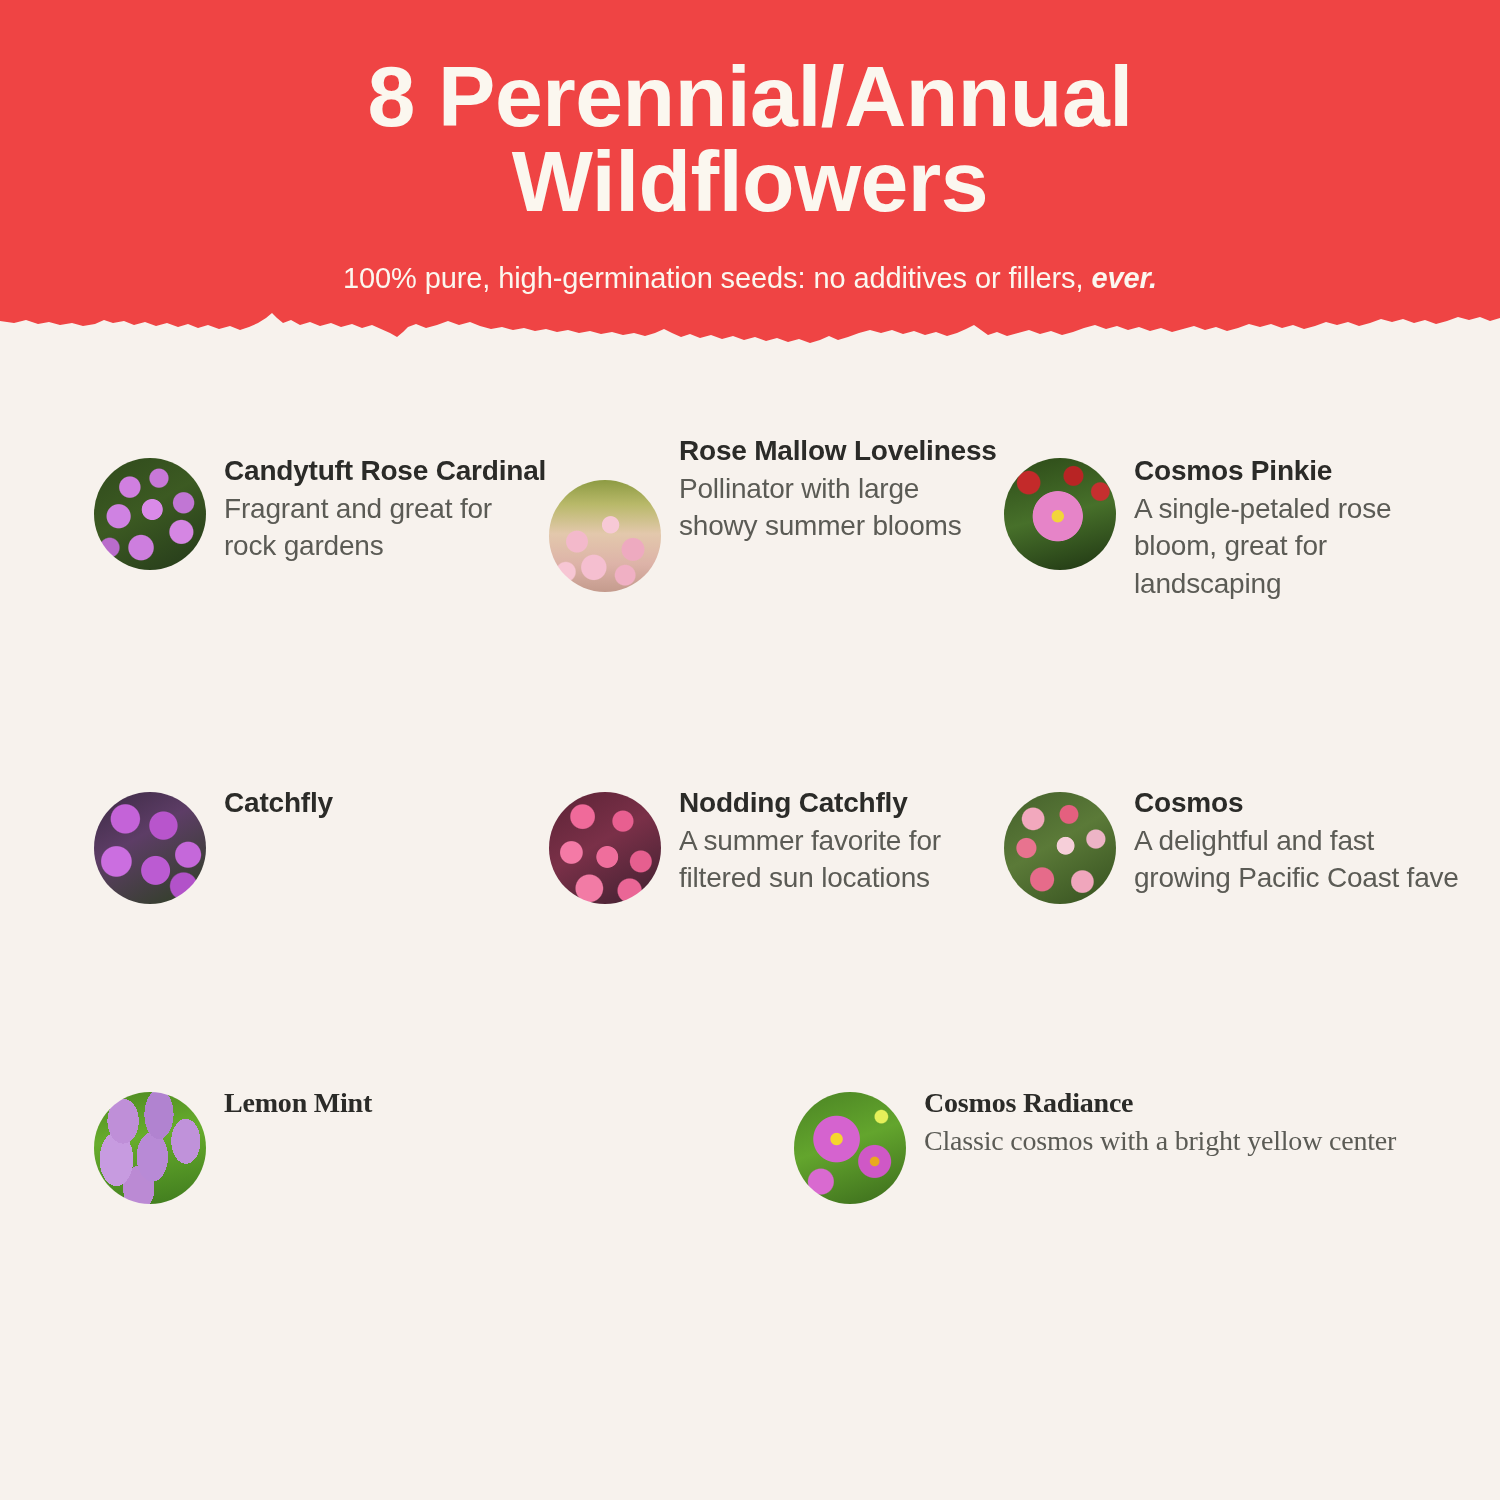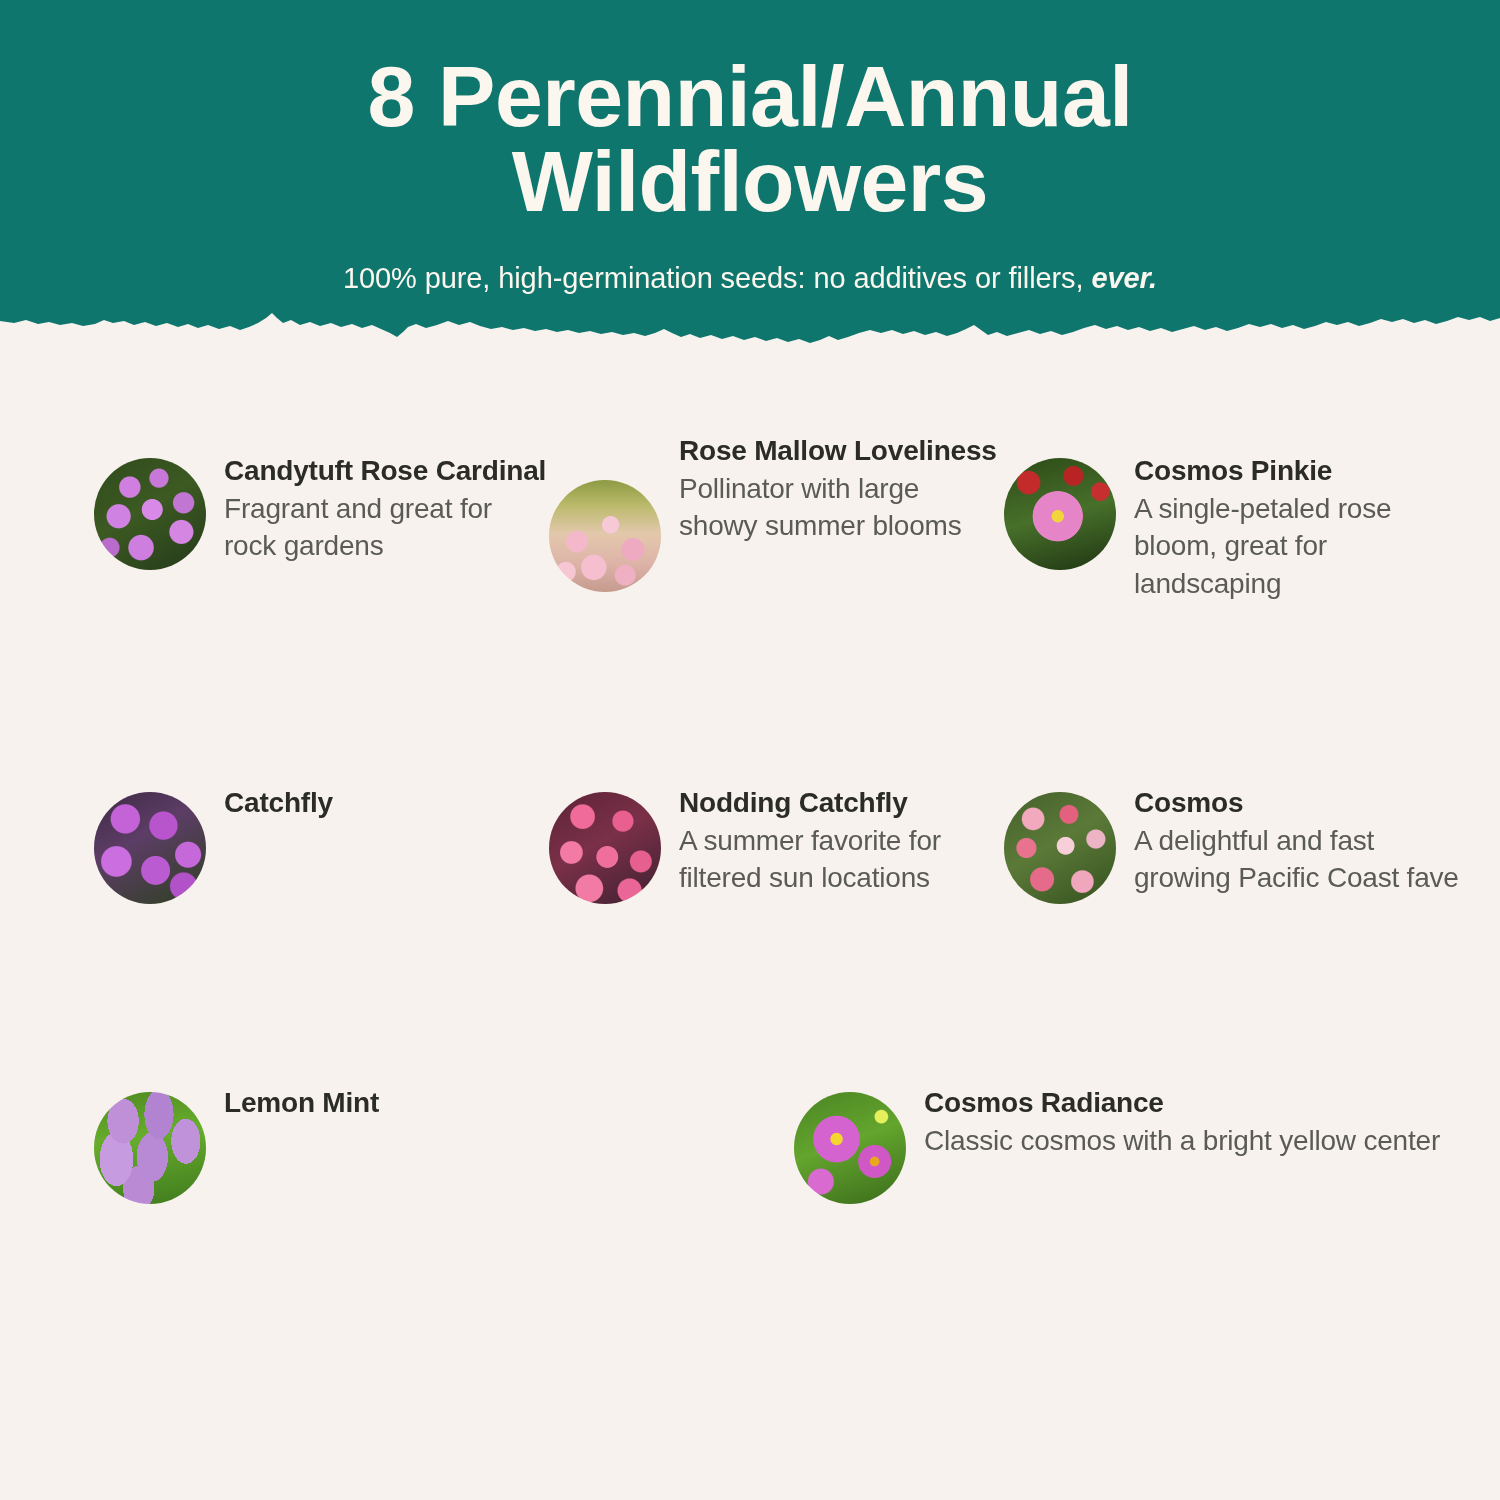--- a/index.html
+++ b/index.html
@@ -14,21 +14,21 @@
     font-family: "Liberation Sans", sans-serif;
     overflow: hidden;
     position: relative;
   }
 
   
   .header {
     position: relative;
     width: 1500px;
     height: 348px;
-    background: #0f766e;
+    background: #ef4444;
     overflow: hidden;
   }
 
   .header-inner {
     padding-top: 54px;
     text-align: center;
   }
 
   .title {
     color: #FBF7EF;
@@ -78,21 +78,21 @@
   .row-3 { padding-left: 62px; padding-top: 110px; }
   .row-2 { padding-left: 62px; padding-top: 190px; }
   .row-wide { padding-left: 62px; padding-top: 188px; }
 
   .item {
     display: flex;
     align-items: flex-start;
   }
 
   .col-3 { width: 455px; }
-  .col-wide { width: 700px; }
+  .col-wide { width: 700px; font-family: Liberation Serif, serif; }
 
   .thumb {
     width: 112px;
     height: 112px;
     min-width: 112px;
     border-radius: 50%;
     margin-right: 18px;
     background-color: #3e5220;
     background-size: cover;
     background-position: center;

